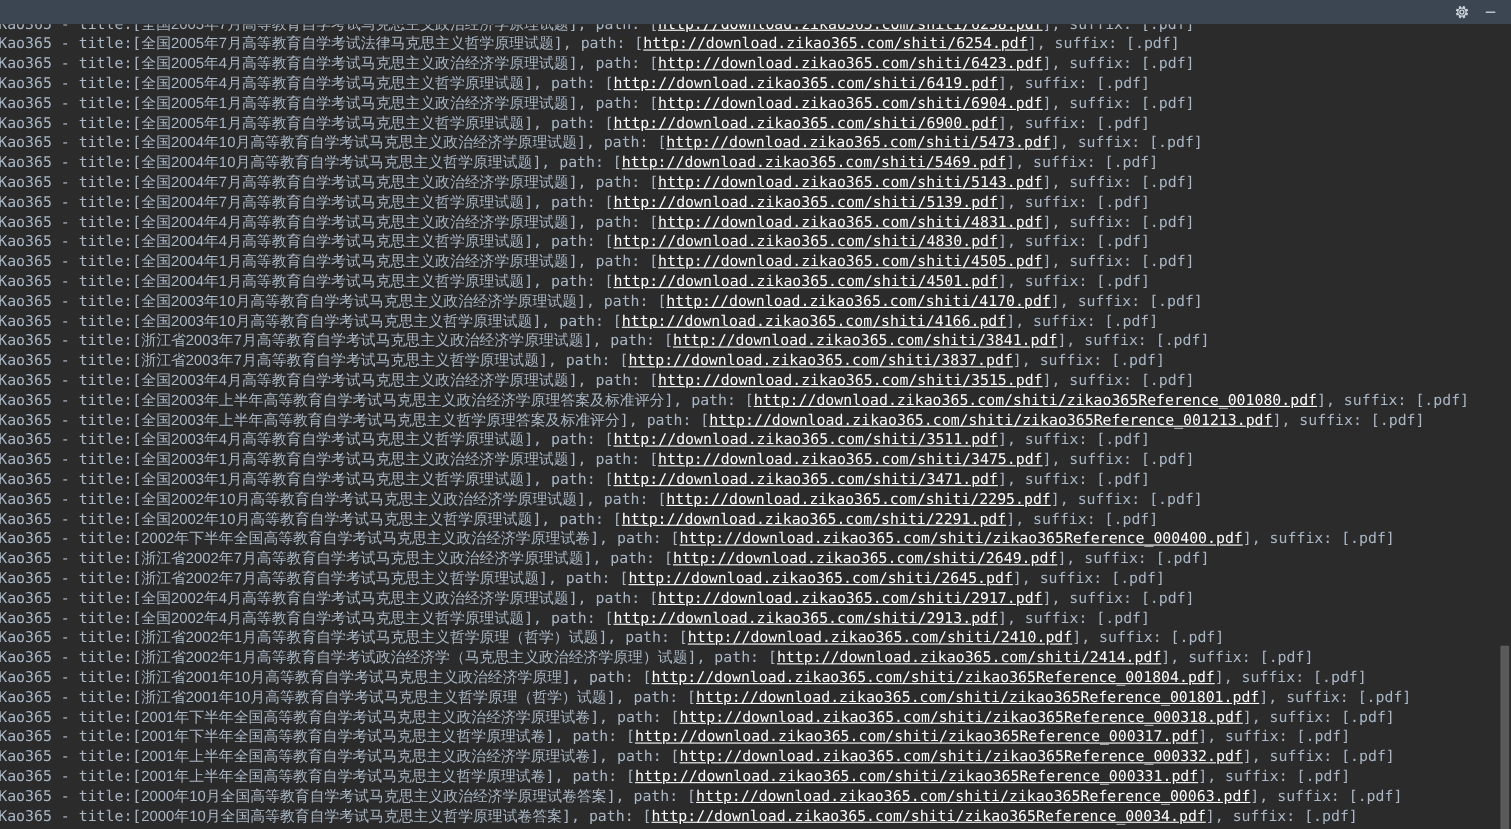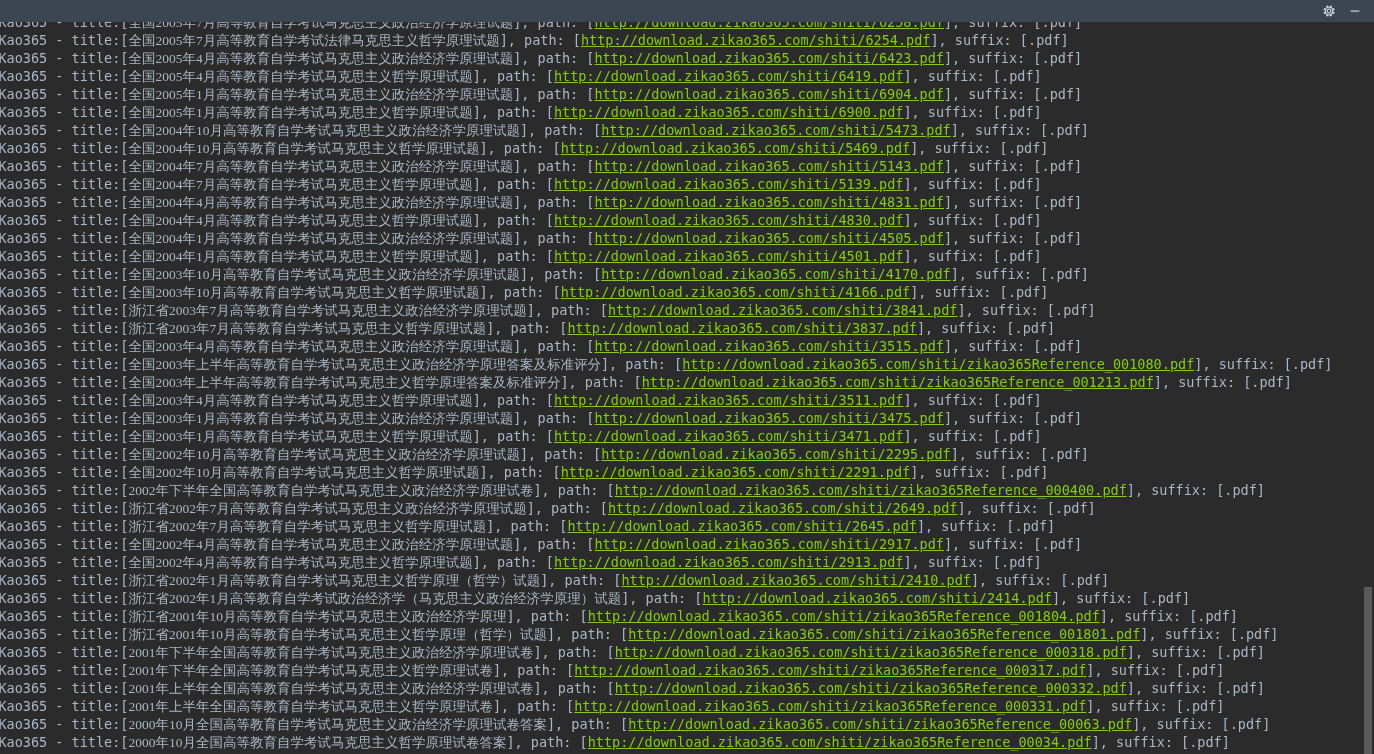--- a/index.html
+++ b/index.html
@@ -61,23 +61,23 @@
   }
   .line {
     height: 18px;
     line-height: 18px;
     font-size: 13.5px;
     color: #a9b7c6;
     white-space: pre;
     letter-spacing: 0px;
   }
   .line .pre   { color: #a9b7c6; }
-  .line .cjk   { font-family: Liberation Serif, serif; font-size: 13.5px; }
+  .line .cjk   { font-family: Liberation Sans, sans-serif; font-size: 13.5px; }
   .line a.url {
-    color: #84cc16;
+    color: #ffffff;
     text-decoration: underline;
     cursor: pointer;
   }
 
   
   .vscroll-track {
     position: absolute;
     right: 0;
     top: 22px;
     width: 14px;

